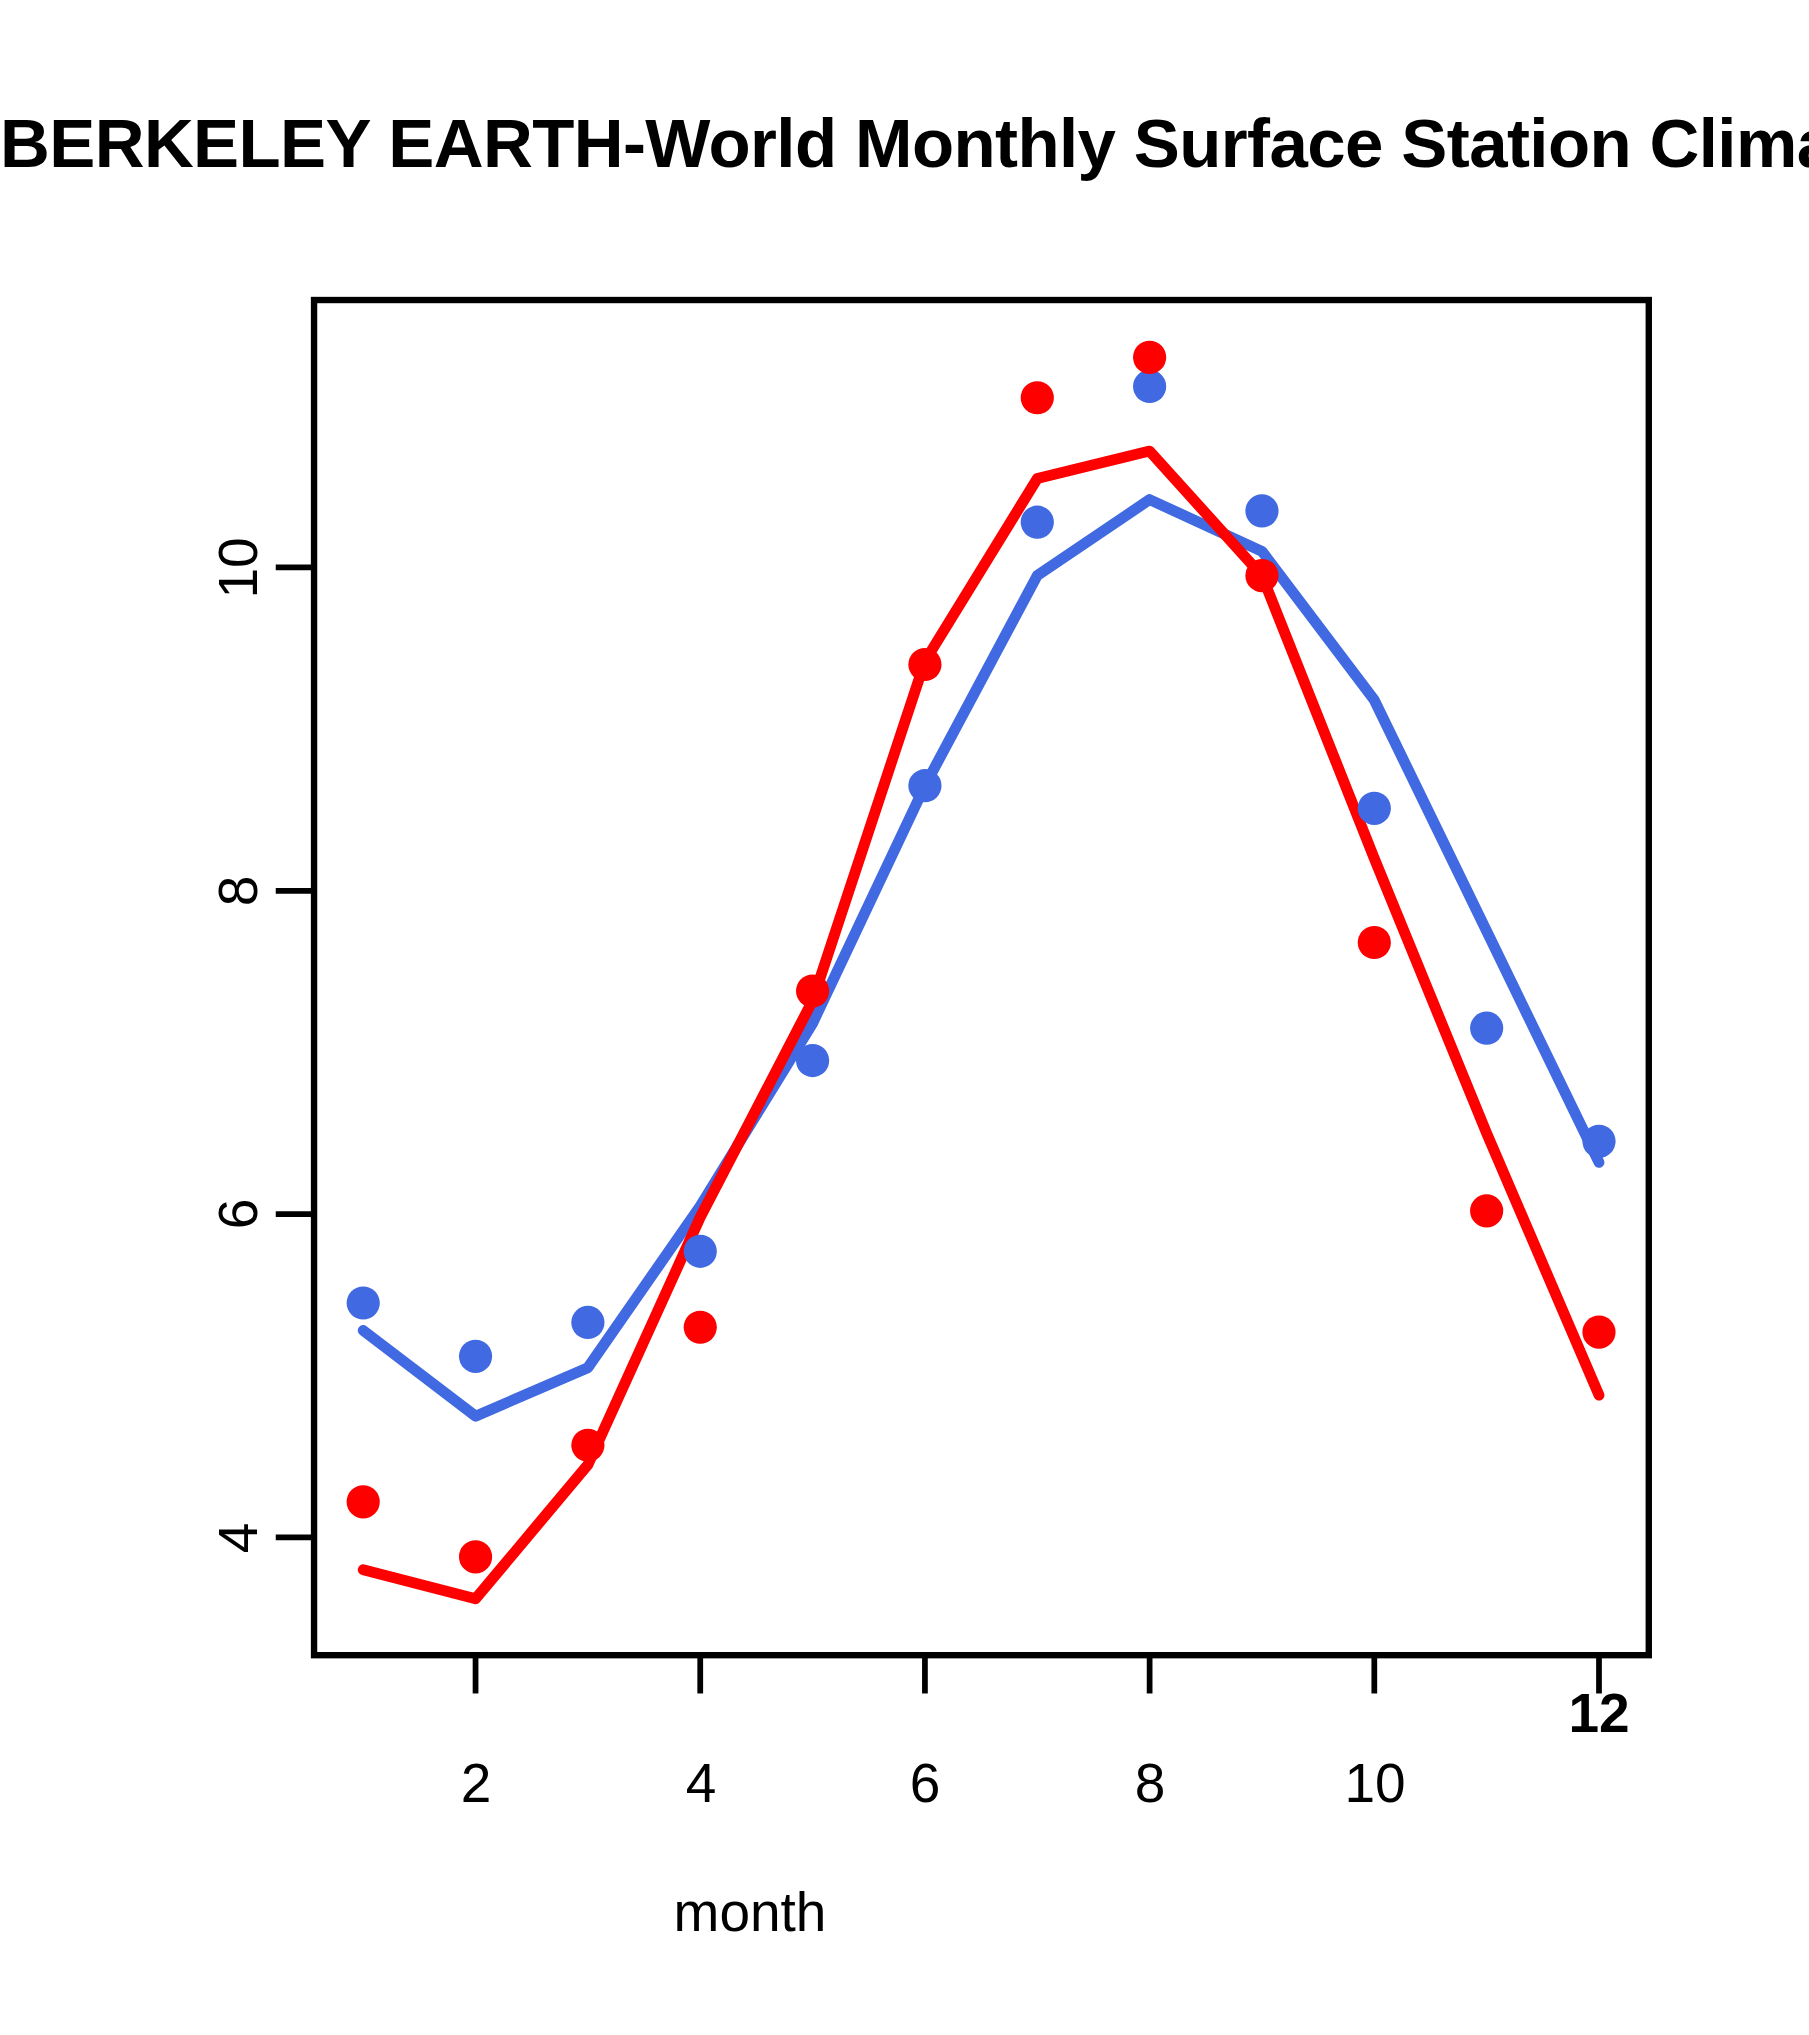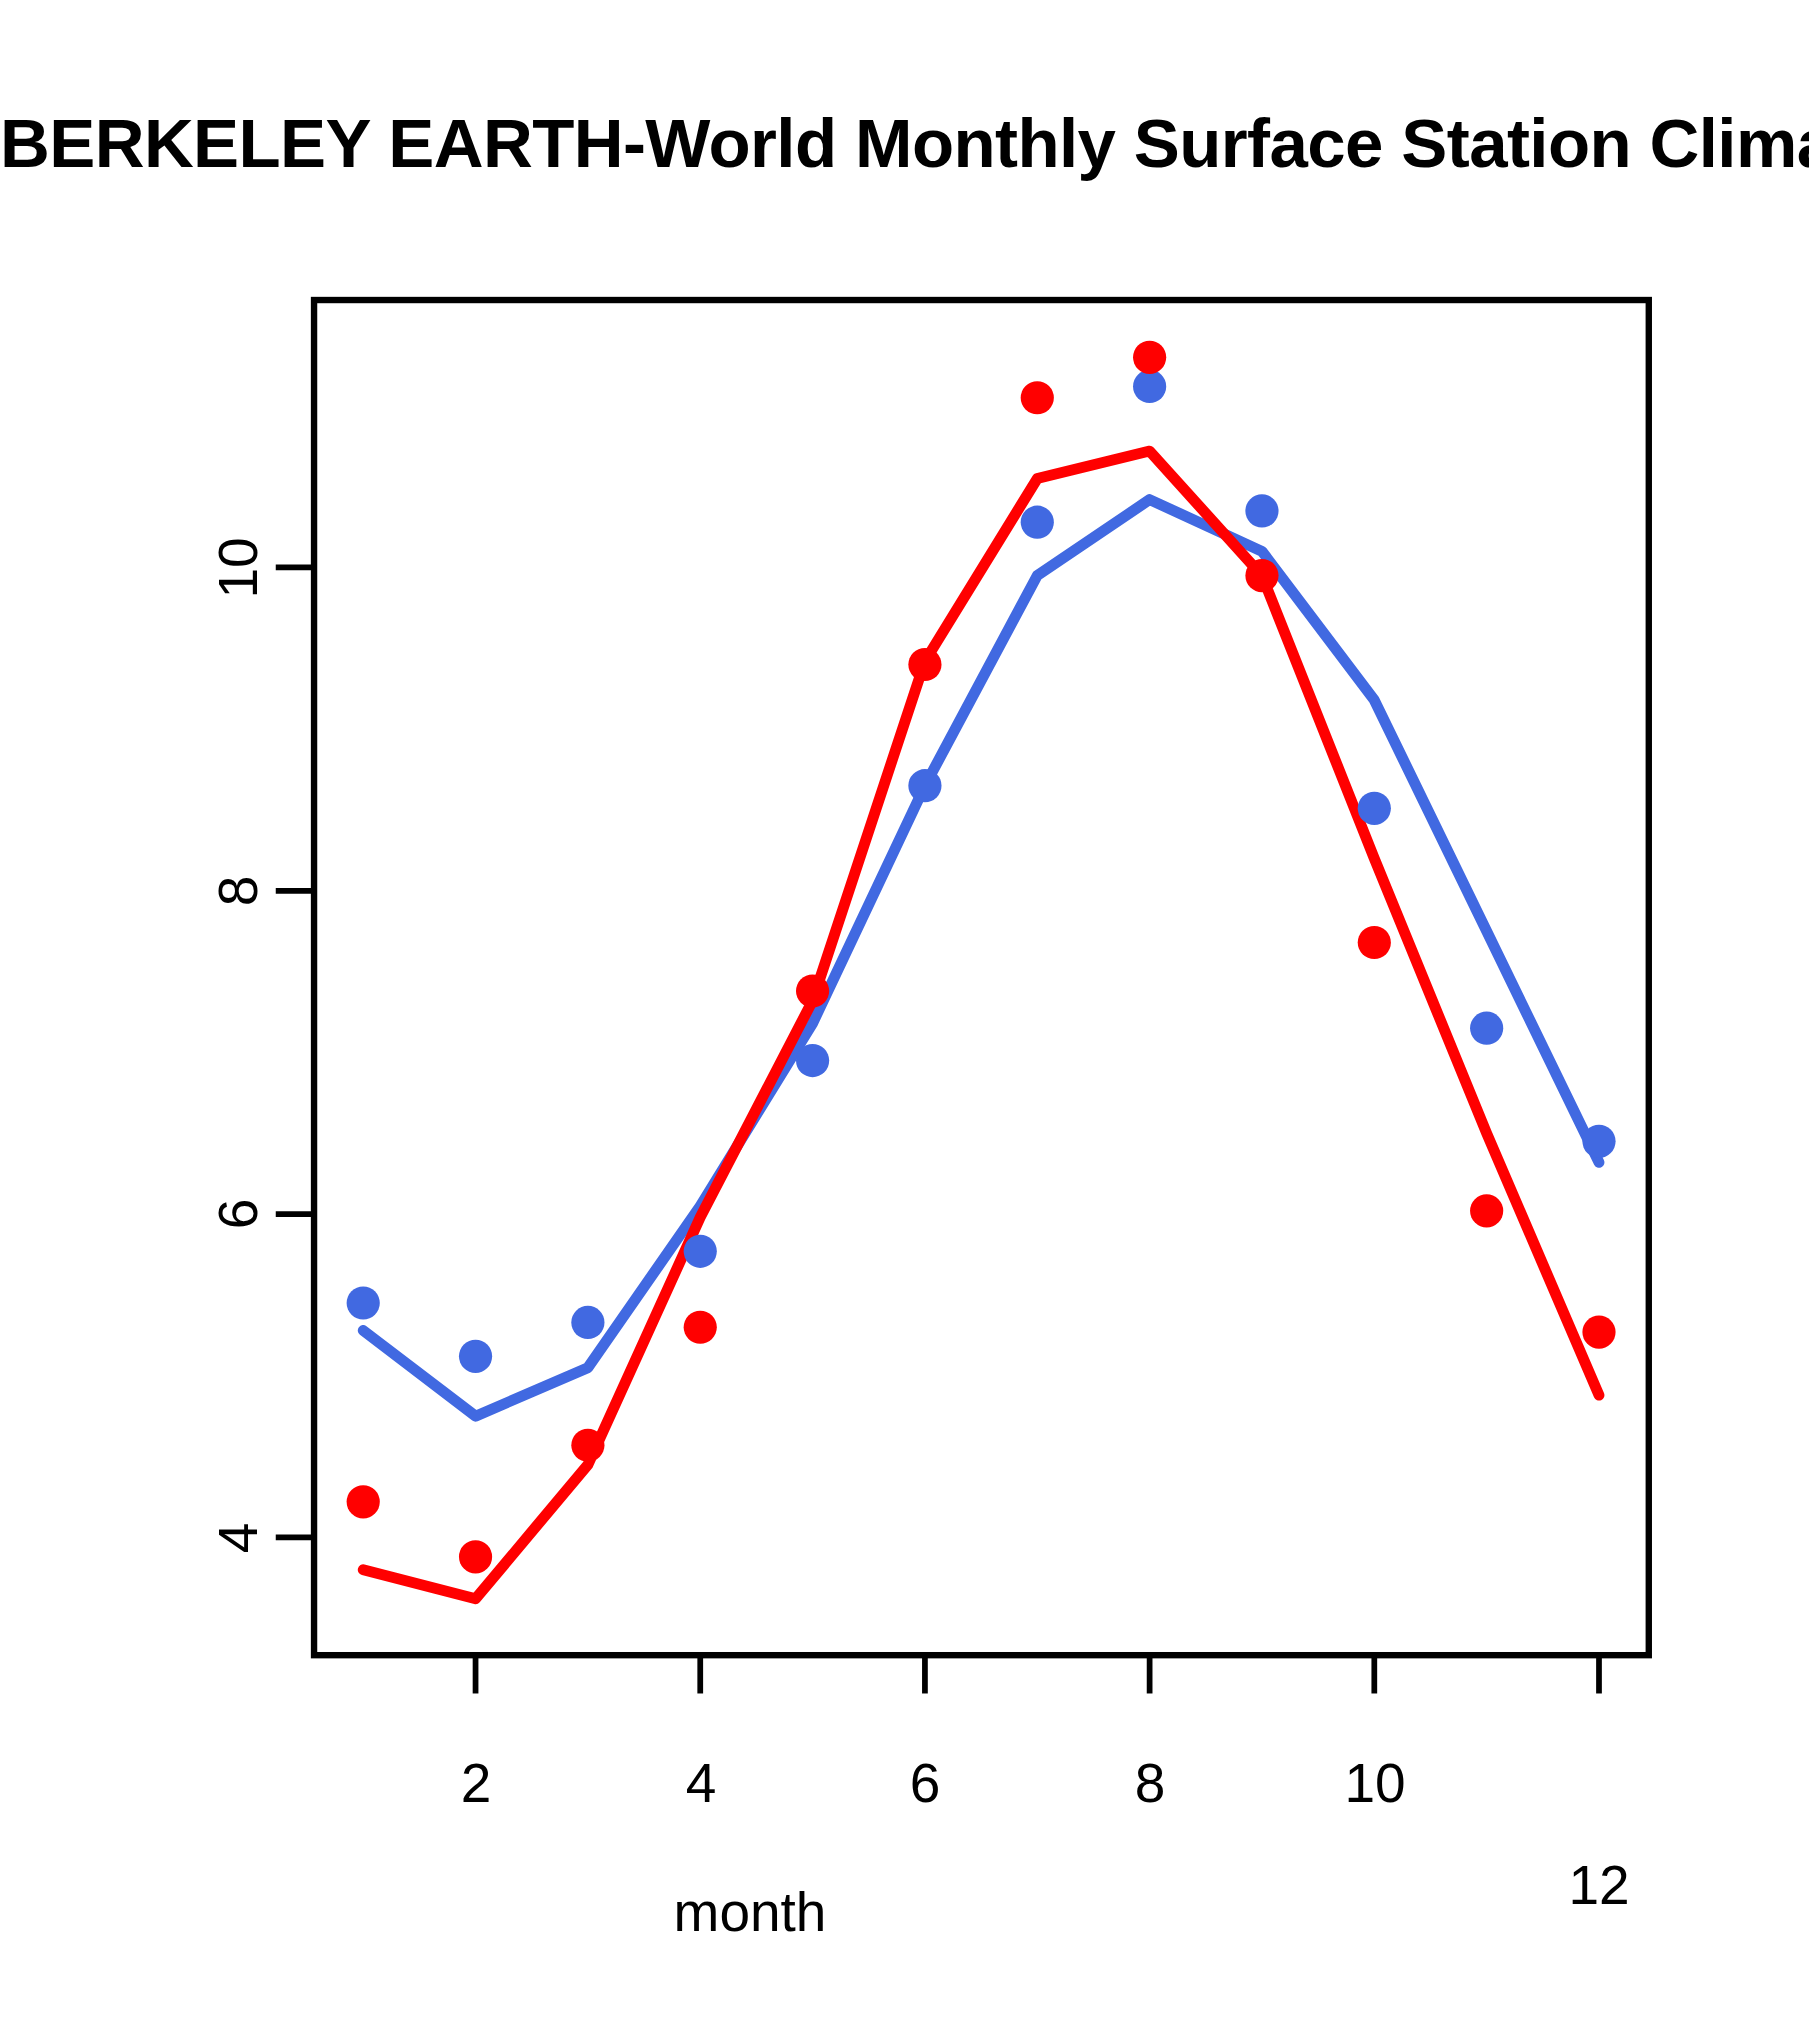--- a/index.html
+++ b/index.html
@@ -144,20 +144,20 @@
         <div class="ytick-label" style="width: 128px; left: 174px; top: 1182px; height: 64px; line-height: 64px;">6</div>
         <div class="ytick-label" style="width: 128px; left: 174px; top: 859px; height: 64px; line-height: 64px;">8</div>
         <div class="ytick-label" style="width: 128px; left: 174px; top: 536px; height: 64px; line-height: 64px;">10</div>
       </div>
     <div id="xtick-labels">
         <div class="xtick-label" style="width: 192px; left: 380px; top: 1751px;">2</div>
         <div class="xtick-label" style="width: 192px; left: 605px; top: 1751px;">4</div>
         <div class="xtick-label" style="width: 192px; left: 829px; top: 1751px;">6</div>
         <div class="xtick-label" style="width: 192px; left: 1054px; top: 1751px;">8</div>
         <div class="xtick-label" style="width: 192px; left: 1279px; top: 1751px;">10</div>
-        <div class="xtick-label" style="width: 192px; left: 1503px; top: 1853px;">12</div>
+        <div class="xtick-label" style="width: 192px; left: 1503px; top: 1681px; font-weight: bold;">12</div>
       </div>
   </div>
 
   <div id="xlab">month</div>
 
 </div>
 
 
 </body></html>

